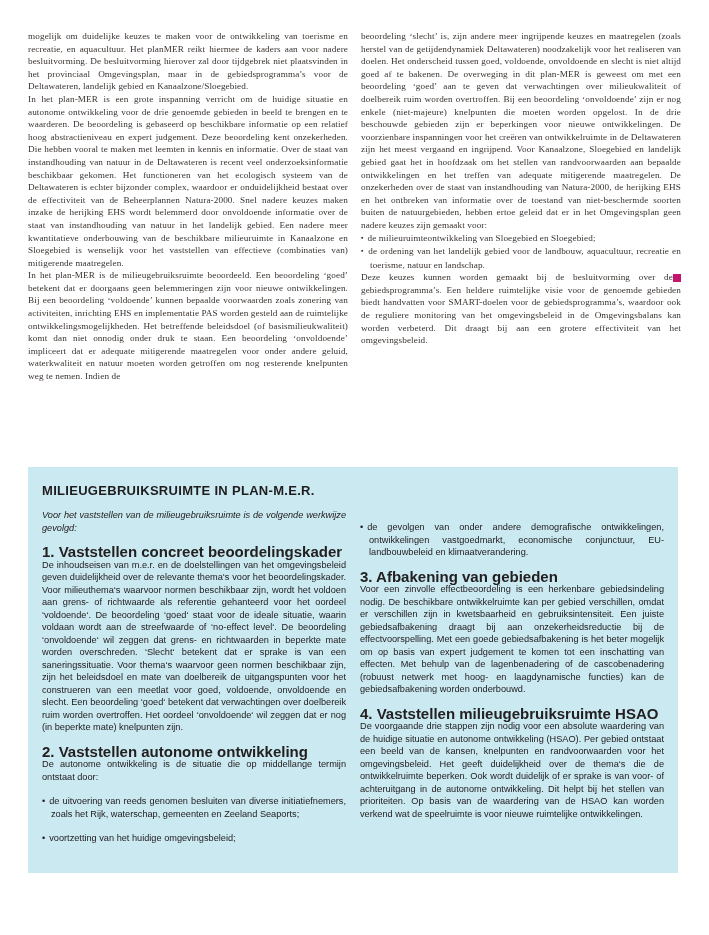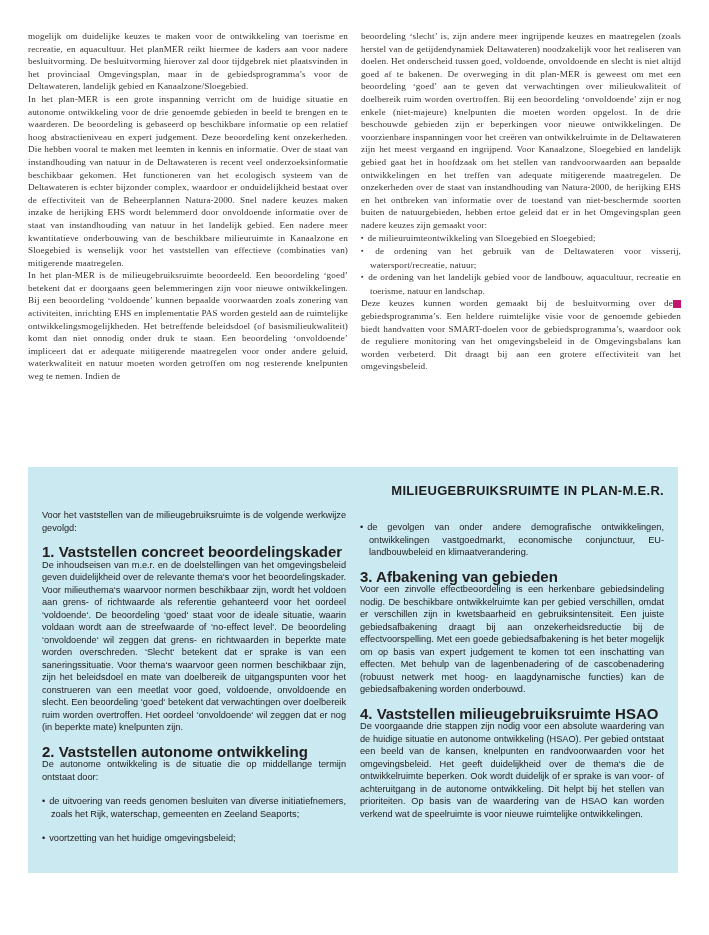--- a/index.html
+++ b/index.html
@@ -67,40 +67,39 @@
     font-family: "Liberation Sans", sans-serif;
     color: #232021;
     overflow: hidden;
   }
   .infobox-title {
     font-size: 13px;
     font-weight: bold;
     letter-spacing: 0.3px;
     color: #1f1c1d;
     margin: 0 0 11px 0;
-    text-align: right;
   }
   .infobox-cols {
     display: flex;
     gap: 14px;
   }
   .infobox-cols .bcol {
     width: 304px;
     font-size: 9.2px;
     line-height: 12.5px;
     text-align: justify;
   }
   .infobox p { margin: 0; }
   .infobox h3 {
     margin: 12px 0 0 0;
     font-size: 15px;
     line-height: 12.5px;
     font-weight: bold;
   }
-  .infobox .intro { margin-bottom: 0; }
+  .infobox .intro { margin-bottom: 0; font-style: italic; }
   .infobox ul {
     margin: 0; padding: 0;
     list-style: none;
   }
   .infobox li {
     padding-left: 9px;
     text-indent: -9px;
     text-align: justify;
     margin-top: 12px;
   }
@@ -118,21 +117,20 @@
   <div class="article">
     <div class="col">
       <p>mogelijk om duidelijke keuzes te maken voor de ontwikkeling van toerisme en recreatie, en aquacultuur. Het planMER reikt hiermee de kaders aan voor nadere besluitvorming. De besluitvorming hierover zal door tijdgebrek niet plaatsvinden in het provinciaal Omgevingsplan, maar in de gebiedsprogramma’s voor de Deltawateren, landelijk gebied en Kanaalzone/Sloegebied.</p>
       <p>In het plan-MER is een grote inspanning verricht om de huidige situatie en autonome ontwikkeling voor de drie genoemde gebieden in beeld te brengen en te waarderen. De beoordeling is gebaseerd op beschikbare informatie op een relatief hoog abstractieniveau en expert judgement. Deze beoordeling kent onzekerheden. Die hebben vooral te maken met leemten in kennis en informatie. Over de staat van instandhouding van natuur in de Deltawateren is recent veel onderzoeksinformatie beschikbaar gekomen. Het functioneren van het ecologisch systeem van de Deltawateren is echter bijzonder complex, waardoor er onduidelijkheid bestaat over de effectiviteit van de Beheerplannen Natura-2000. Snel nadere keuzes maken inzake de herijking EHS wordt belemmerd door onvoldoende informatie over de staat van instandhouding van natuur in het landelijk gebied. Een nadere meer kwantitatieve onderbouwing van de beschikbare milieuruimte in Kanaalzone en Sloegebied is wenselijk voor het vaststellen van effectieve (combinaties van) mitigerende maatregelen.</p>
       <p>In het plan-MER is de milieugebruiksruimte beoordeeld. Een beoordeling ‘goed’  betekent dat er doorgaans geen belemmeringen zijn voor nieuwe ontwikkelingen. Bij een beoordeling ‘voldoende’ kunnen bepaalde voorwaarden zoals zonering van activiteiten, inrichting EHS en implementatie PAS worden gesteld aan de ruimtelijke ontwikkelingsmogelijkheden. Het betreffende beleidsdoel (of basismilieukwaliteit) komt dan niet onnodig onder druk te staan. Een beoordeling ‘onvoldoende’ impliceert dat er adequate mitigerende maatregelen voor onder andere geluid, waterkwaliteit en natuur moeten worden getroffen om nog resterende knelpunten weg te nemen. Indien de</p>
     </div>
     <div class="col">
       <p>beoordeling ‘slecht’ is, zijn andere meer ingrijpende keuzes en maatregelen (zoals herstel van de getijdendynamiek Deltawateren) noodzakelijk voor het realiseren van doelen. Het onderscheid tussen goed, voldoende, onvoldoende en slecht is niet altijd goed af te bakenen. De overweging in dit plan-MER is geweest om met een beoordeling ‘goed’ aan te geven dat verwachtingen over milieukwaliteit of doelbereik ruim worden overtroffen. Bij een beoordeling ‘onvoldoende’ zijn er nog enkele (niet-majeure) knelpunten die moeten worden opgelost. In de drie beschouwde gebieden zijn er beperkingen voor nieuwe ontwikkelingen. De voorzienbare inspanningen voor het creëren van ontwikkelruimte in de Deltawateren zijn het meest vergaand en ingrijpend. Voor Kanaalzone, Sloegebied en landelijk gebied gaat het in hoofdzaak om het stellen van randvoorwaarden aan bepaalde ontwikkelingen en het treffen van adequate mitigerende maatregelen. De onzekerheden over de staat van instandhouding van Natura-2000, de herijking EHS en het ontbreken van informatie over de toestand van niet-beschermde soorten buiten de natuurgebieden, hebben ertoe geleid dat er in het Omgevingsplan geen nadere keuzes zijn gemaakt voor:</p>
       <ul>
         <li>de milieuruimteontwikkeling van Sloegebied en Sloegebied;</li>
-        <li>de ordening van het gebruik van de Deltawateren voor visserij, watersport/recreatie, natuur;</li>
         <li>de ordening van het landelijk gebied voor de landbouw, aquacultuur, recreatie en toerisme, natuur en landschap.</li>
       </ul>
       <p><span class="end-marker"></span><span>Deze keuzes kunnen worden gemaakt bij de besluitvorming over de gebiedsprogramma’s. Een heldere ruimtelijke visie voor de genoemde gebieden biedt handvatten voor SMART-doelen voor de gebiedsprogramma’s, waardoor ook de reguliere monitoring van het omgevingsbeleid in de Omgevingsbalans kan worden verbeterd. Dit draagt bij aan een grotere effectiviteit van het omgevingsbeleid.</span></p>
     </div>
   </div>
 
   <div class="infobox">
     <h2 class="infobox-title">MILIEUGEBRUIKSRUIMTE IN PLAN-M.E.R.</h2>
     <div class="infobox-cols">
 

